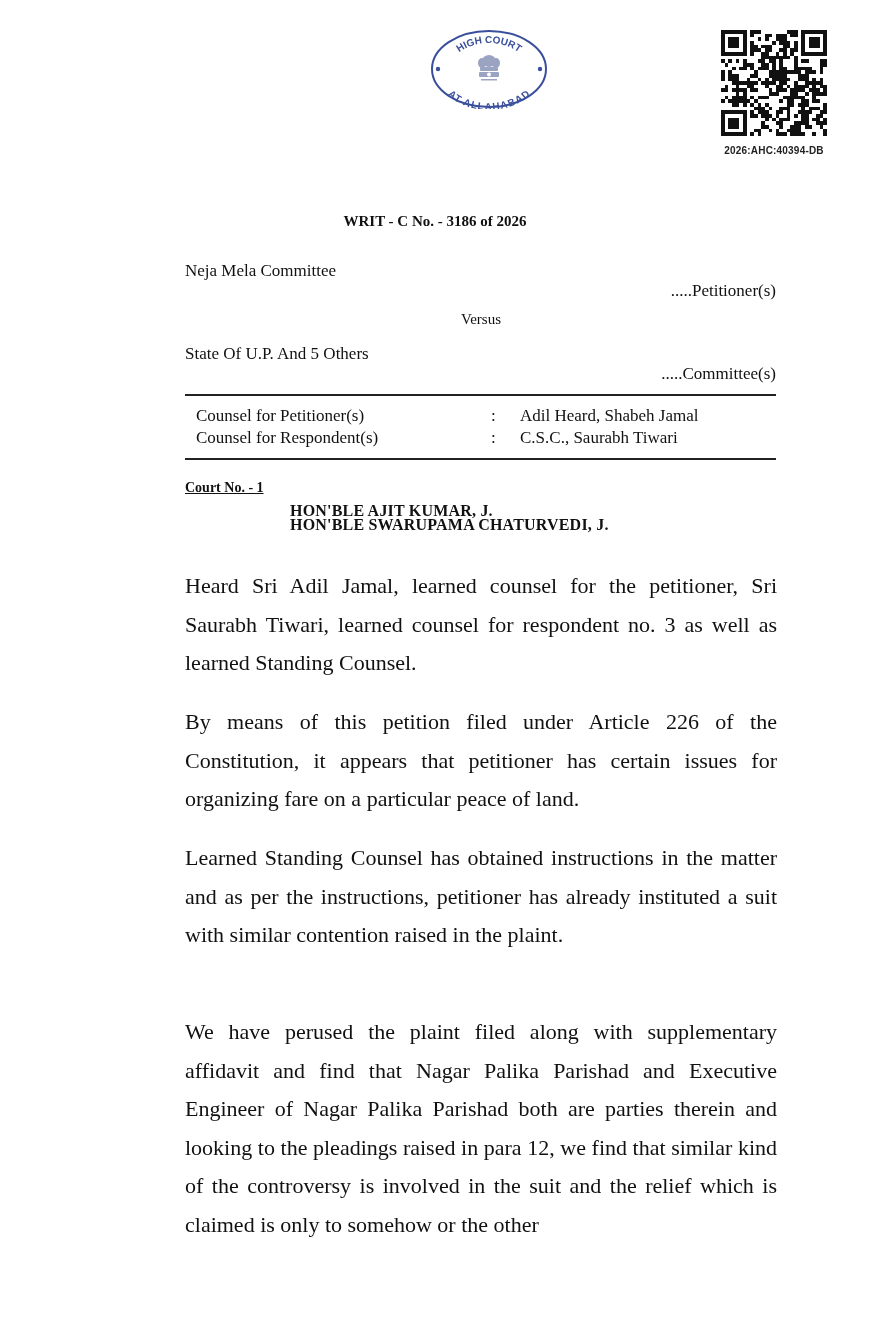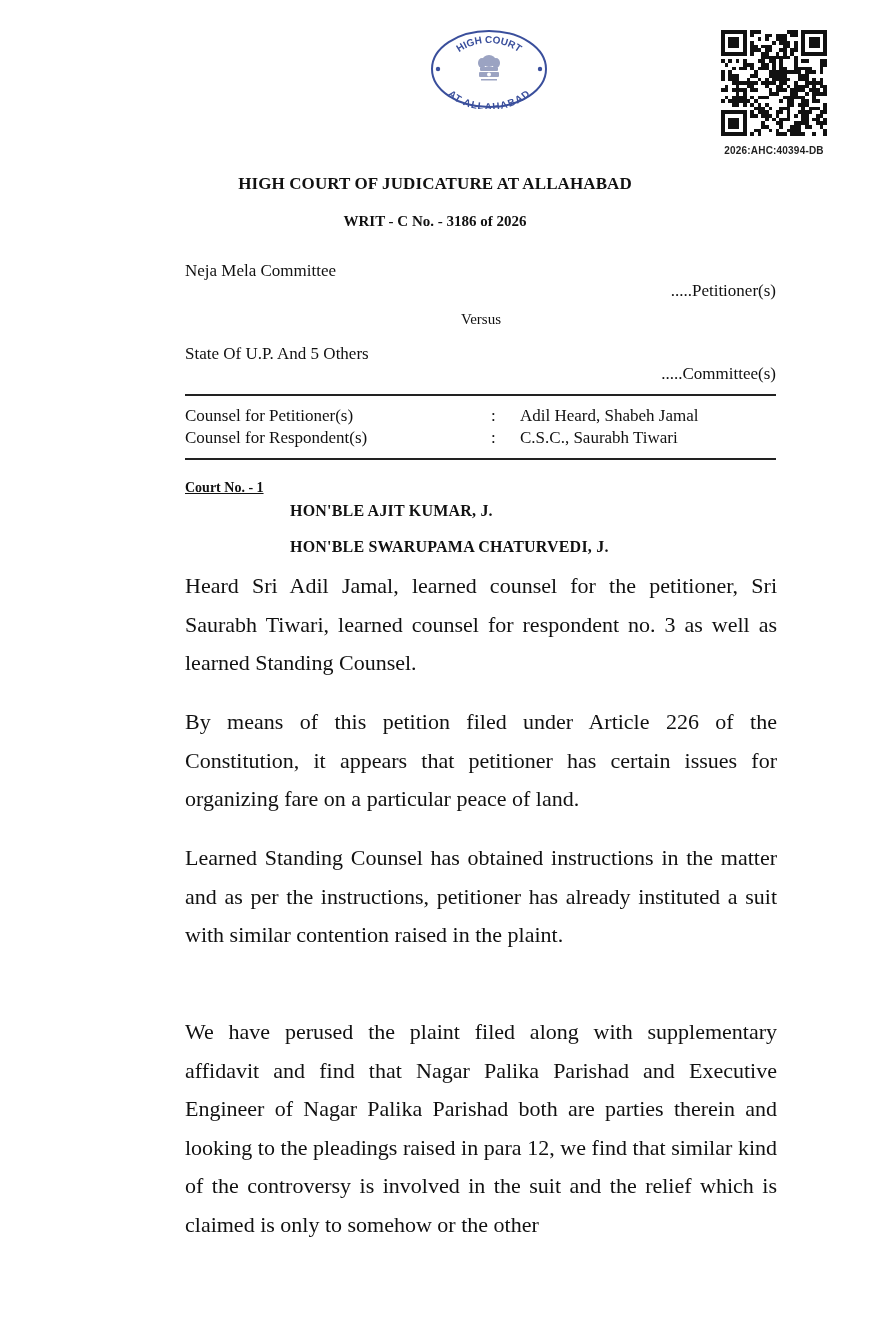--- a/index.html
+++ b/index.html
@@ -92,21 +92,21 @@
     }
 
     .counsel-row {
       position: absolute;
       left: 185px;
       width: 591px;
       font-size: 17px;
       line-height: 22px;
       height: 22px;
     }
-    .counsel-row .lbl { position: absolute; left: 0; }
+    .counsel-row .lbl { position: absolute; left: 11px; }
     .counsel-row .colon { position: absolute; left: 306px; }
     .counsel-row .val { position: absolute; left: 335px; }
 
     .court-no {
       position: absolute;
       left: 185px; top: 480px;
       font-size: 14px;
       font-weight: bold;
       text-decoration: underline;
     }
@@ -161,21 +161,20 @@
     </svg>
   </div>
 
   <div class="qr">
     <svg id="qr-svg" viewBox="0 0 29 29" shape-rendering="crispEdges">
         <path d="M8 0h1v1h-1zM9 0h1v1h-1zM10 0h1v1h-1zM18 0h1v1h-1zM19 0h1v1h-1zM20 0h1v1h-1zM8 1h1v1h-1zM12 1h1v1h-1zM13 1h1v1h-1zM15 1h1v1h-1zM16 1h1v1h-1zM17 1h1v1h-1zM19 1h1v1h-1zM20 1h1v1h-1zM10 2h1v1h-1zM12 2h1v1h-1zM15 2h1v1h-1zM16 2h1v1h-1zM17 2h1v1h-1zM8 3h1v1h-1zM14 3h1v1h-1zM16 3h1v1h-1zM17 3h1v1h-1zM18 3h1v1h-1zM20 3h1v1h-1zM8 4h1v1h-1zM9 4h1v1h-1zM11 4h1v1h-1zM12 4h1v1h-1zM13 4h1v1h-1zM17 4h1v1h-1zM18 4h1v1h-1zM20 4h1v1h-1zM8 5h1v1h-1zM9 5h1v1h-1zM10 5h1v1h-1zM12 5h1v1h-1zM13 5h1v1h-1zM16 5h1v1h-1zM17 5h1v1h-1zM19 5h1v1h-1zM20 5h1v1h-1zM8 6h1v1h-1zM11 6h1v1h-1zM12 6h1v1h-1zM15 6h1v1h-1zM17 6h1v1h-1zM19 6h1v1h-1zM11 7h1v1h-1zM12 7h1v1h-1zM13 7h1v1h-1zM14 7h1v1h-1zM15 7h1v1h-1zM16 7h1v1h-1zM17 7h1v1h-1zM18 7h1v1h-1zM20 7h1v1h-1zM0 8h1v1h-1zM2 8h1v1h-1zM4 8h1v1h-1zM6 8h1v1h-1zM10 8h1v1h-1zM11 8h1v1h-1zM13 8h1v1h-1zM14 8h1v1h-1zM16 8h1v1h-1zM20 8h1v1h-1zM22 8h1v1h-1zM23 8h1v1h-1zM27 8h1v1h-1zM28 8h1v1h-1zM1 9h1v1h-1zM6 9h1v1h-1zM7 9h1v1h-1zM8 9h1v1h-1zM11 9h1v1h-1zM12 9h1v1h-1zM14 9h1v1h-1zM16 9h1v1h-1zM20 9h1v1h-1zM27 9h1v1h-1zM28 9h1v1h-1zM3 10h1v1h-1zM5 10h1v1h-1zM6 10h1v1h-1zM8 10h1v1h-1zM10 10h1v1h-1zM11 10h1v1h-1zM12 10h1v1h-1zM14 10h1v1h-1zM16 10h1v1h-1zM17 10h1v1h-1zM20 10h1v1h-1zM21 10h1v1h-1zM22 10h1v1h-1zM23 10h1v1h-1zM24 10h1v1h-1zM27 10h1v1h-1zM0 11h1v1h-1zM2 11h1v1h-1zM9 11h1v1h-1zM13 11h1v1h-1zM14 11h1v1h-1zM15 11h1v1h-1zM16 11h1v1h-1zM17 11h1v1h-1zM18 11h1v1h-1zM19 11h1v1h-1zM20 11h1v1h-1zM21 11h1v1h-1zM23 11h1v1h-1zM24 11h1v1h-1zM25 11h1v1h-1zM27 11h1v1h-1zM0 12h1v1h-1zM2 12h1v1h-1zM3 12h1v1h-1zM4 12h1v1h-1zM8 12h1v1h-1zM9 12h1v1h-1zM13 12h1v1h-1zM14 12h1v1h-1zM15 12h1v1h-1zM16 12h1v1h-1zM17 12h1v1h-1zM21 12h1v1h-1zM22 12h1v1h-1zM23 12h1v1h-1zM0 13h1v1h-1zM2 13h1v1h-1zM3 13h1v1h-1zM4 13h1v1h-1zM7 13h1v1h-1zM10 13h1v1h-1zM12 13h1v1h-1zM14 13h1v1h-1zM15 13h1v1h-1zM16 13h1v1h-1zM17 13h1v1h-1zM18 13h1v1h-1zM21 13h1v1h-1zM22 13h1v1h-1zM23 13h1v1h-1zM25 13h1v1h-1zM27 13h1v1h-1zM3 14h1v1h-1zM4 14h1v1h-1zM5 14h1v1h-1zM6 14h1v1h-1zM7 14h1v1h-1zM8 14h1v1h-1zM9 14h1v1h-1zM11 14h1v1h-1zM12 14h1v1h-1zM13 14h1v1h-1zM14 14h1v1h-1zM16 14h1v1h-1zM17 14h1v1h-1zM20 14h1v1h-1zM23 14h1v1h-1zM24 14h1v1h-1zM25 14h1v1h-1zM26 14h1v1h-1zM27 14h1v1h-1zM1 15h1v1h-1zM4 15h1v1h-1zM7 15h1v1h-1zM8 15h1v1h-1zM12 15h1v1h-1zM15 15h1v1h-1zM16 15h1v1h-1zM18 15h1v1h-1zM20 15h1v1h-1zM21 15h1v1h-1zM22 15h1v1h-1zM23 15h1v1h-1zM25 15h1v1h-1zM27 15h1v1h-1zM28 15h1v1h-1zM0 16h1v1h-1zM1 16h1v1h-1zM3 16h1v1h-1zM4 16h1v1h-1zM5 16h1v1h-1zM6 16h1v1h-1zM8 16h1v1h-1zM9 16h1v1h-1zM13 16h1v1h-1zM15 16h1v1h-1zM16 16h1v1h-1zM17 16h1v1h-1zM19 16h1v1h-1zM20 16h1v1h-1zM21 16h1v1h-1zM22 16h1v1h-1zM24 16h1v1h-1zM25 16h1v1h-1zM26 16h1v1h-1zM28 16h1v1h-1zM4 17h1v1h-1zM6 17h1v1h-1zM13 17h1v1h-1zM14 17h1v1h-1zM15 17h1v1h-1zM19 17h1v1h-1zM20 17h1v1h-1zM23 17h1v1h-1zM25 17h1v1h-1zM26 17h1v1h-1zM27 17h1v1h-1zM28 17h1v1h-1zM1 18h1v1h-1zM3 18h1v1h-1zM4 18h1v1h-1zM5 18h1v1h-1zM6 18h1v1h-1zM8 18h1v1h-1zM10 18h1v1h-1zM11 18h1v1h-1zM12 18h1v1h-1zM17 18h1v1h-1zM18 18h1v1h-1zM19 18h1v1h-1zM20 18h1v1h-1zM21 18h1v1h-1zM22 18h1v1h-1zM25 18h1v1h-1zM0 19h1v1h-1zM2 19h1v1h-1zM3 19h1v1h-1zM4 19h1v1h-1zM5 19h1v1h-1zM6 19h1v1h-1zM7 19h1v1h-1zM9 19h1v1h-1zM16 19h1v1h-1zM18 19h1v1h-1zM19 19h1v1h-1zM22 19h1v1h-1zM23 19h1v1h-1zM25 19h1v1h-1zM26 19h1v1h-1zM3 20h1v1h-1zM4 20h1v1h-1zM6 20h1v1h-1zM8 20h1v1h-1zM10 20h1v1h-1zM12 20h1v1h-1zM18 20h1v1h-1zM19 20h1v1h-1zM21 20h1v1h-1zM22 20h1v1h-1zM23 20h1v1h-1zM28 20h1v1h-1zM9 21h1v1h-1zM10 21h1v1h-1zM11 21h1v1h-1zM13 21h1v1h-1zM16 21h1v1h-1zM17 21h1v1h-1zM18 21h1v1h-1zM22 21h1v1h-1zM24 21h1v1h-1zM25 21h1v1h-1zM26 21h1v1h-1zM28 21h1v1h-1zM8 22h1v1h-1zM10 22h1v1h-1zM11 22h1v1h-1zM12 22h1v1h-1zM15 22h1v1h-1zM16 22h1v1h-1zM18 22h1v1h-1zM21 22h1v1h-1zM22 22h1v1h-1zM23 22h1v1h-1zM24 22h1v1h-1zM27 22h1v1h-1zM28 22h1v1h-1zM8 23h1v1h-1zM9 23h1v1h-1zM11 23h1v1h-1zM12 23h1v1h-1zM13 23h1v1h-1zM15 23h1v1h-1zM18 23h1v1h-1zM20 23h1v1h-1zM22 23h1v1h-1zM23 23h1v1h-1zM26 23h1v1h-1zM27 23h1v1h-1zM12 24h1v1h-1zM14 24h1v1h-1zM16 24h1v1h-1zM17 24h1v1h-1zM18 24h1v1h-1zM22 24h1v1h-1zM23 24h1v1h-1zM25 24h1v1h-1zM26 24h1v1h-1zM28 24h1v1h-1zM11 25h1v1h-1zM15 25h1v1h-1zM16 25h1v1h-1zM20 25h1v1h-1zM21 25h1v1h-1zM22 25h1v1h-1zM23 25h1v1h-1zM26 25h1v1h-1zM27 25h1v1h-1zM28 25h1v1h-1zM11 26h1v1h-1zM12 26h1v1h-1zM16 26h1v1h-1zM19 26h1v1h-1zM20 26h1v1h-1zM21 26h1v1h-1zM23 26h1v1h-1zM24 26h1v1h-1zM27 26h1v1h-1zM9 27h1v1h-1zM10 27h1v1h-1zM13 27h1v1h-1zM15 27h1v1h-1zM18 27h1v1h-1zM19 27h1v1h-1zM20 27h1v1h-1zM21 27h1v1h-1zM28 27h1v1h-1zM8 28h1v1h-1zM10 28h1v1h-1zM15 28h1v1h-1zM16 28h1v1h-1zM17 28h1v1h-1zM19 28h1v1h-1zM20 28h1v1h-1zM21 28h1v1h-1zM22 28h1v1h-1zM25 28h1v1h-1zM28 28h1v1h-1zM0 0h7v7h-7zM1 1v5h5v-5zM2 2h3v3h-3zM22 0h7v7h-7zM23 1v5h5v-5zM24 2h3v3h-3zM0 22h7v7h-7zM1 23v5h5v-5zM2 24h3v3h-3z" fill="#111" fill-rule="evenodd"></path>
       </svg>
   </div>
   <div class="qr-code">2026:AHC:40394-DB</div>
 
-  <div class="court-title">HIGH COURT OF JUDICATURE AT ALLAHABAD</div>
   <div class="case-no">WRIT - C No. - 3186 of 2026</div>
 
   <div class="party" style="top:261px;">Neja Mela Committee</div>
   <div class="role" style="top:281px;">.....Petitioner(s)</div>
   <div class="versus" style="top:311px;">Versus</div>
   <div class="party" style="top:344px;">State Of U.P. And 5 Others</div>
   <div class="role" style="top:364px;">.....Committee(s)</div>
 
   <div class="rule" style="top:394px;"></div>
 
@@ -187,20 +186,20 @@
   <div class="counsel-row" style="top:427px;">
     <span class="lbl">Counsel for Respondent(s)</span>
     <span class="colon">:</span>
     <span class="val">C.S.C., Saurabh Tiwari</span>
   </div>
 
   <div class="rule" style="top:458px;"></div>
 
   <div class="court-no">Court No. - 1</div>
   <div class="judge" style="top:502px;">HON'BLE AJIT KUMAR, J.</div>
-  <div class="judge" style="top:538px;text-align:center;">HON'BLE SWARUPAMA CHATURVEDI, J.</div>
+  <div class="judge" style="top:516px;text-align:center;">HON'BLE SWARUPAMA CHATURVEDI, J.</div>
 
   <p class="para" style="top:567px;">Heard Sri Adil Jamal, learned counsel for the petitioner, Sri Saurabh Tiwari, learned counsel for respondent no. 3 as well as learned Standing Counsel.</p>
   <p class="para" style="top:703px;">By means of this petition filed under Article 226 of the Constitution, it appears that petitioner has certain issues for organizing fare on a particular peace of land.</p>
   <p class="para" style="top:839px;">Learned Standing Counsel has obtained instructions in the matter and as per the instructions, petitioner has already instituted a suit with similar contention raised in the plaint.</p>
   <p class="para" style="top:1013px;">We have perused the plaint filed along with supplementary affidavit and find that Nagar Palika Parishad and Executive Engineer of Nagar Palika Parishad both are parties therein and looking to the pleadings raised in para 12, we find that similar kind of the controversy is involved in the suit and the relief which is claimed is only to somehow or the other</p>
 
 </div>
 
 </body></html>

